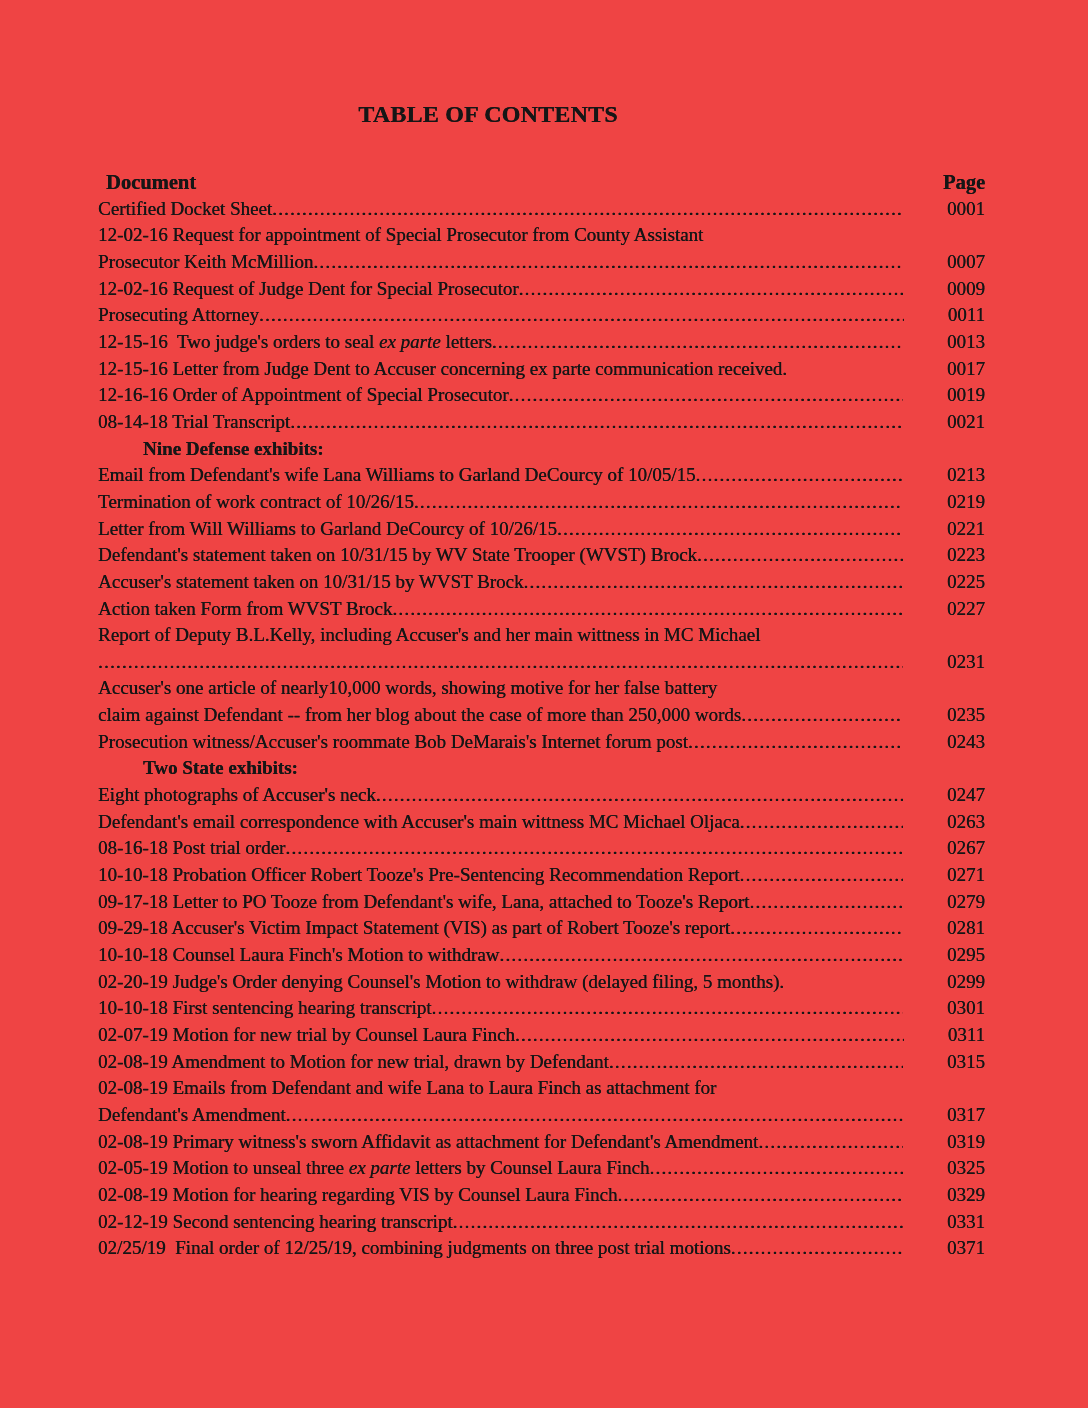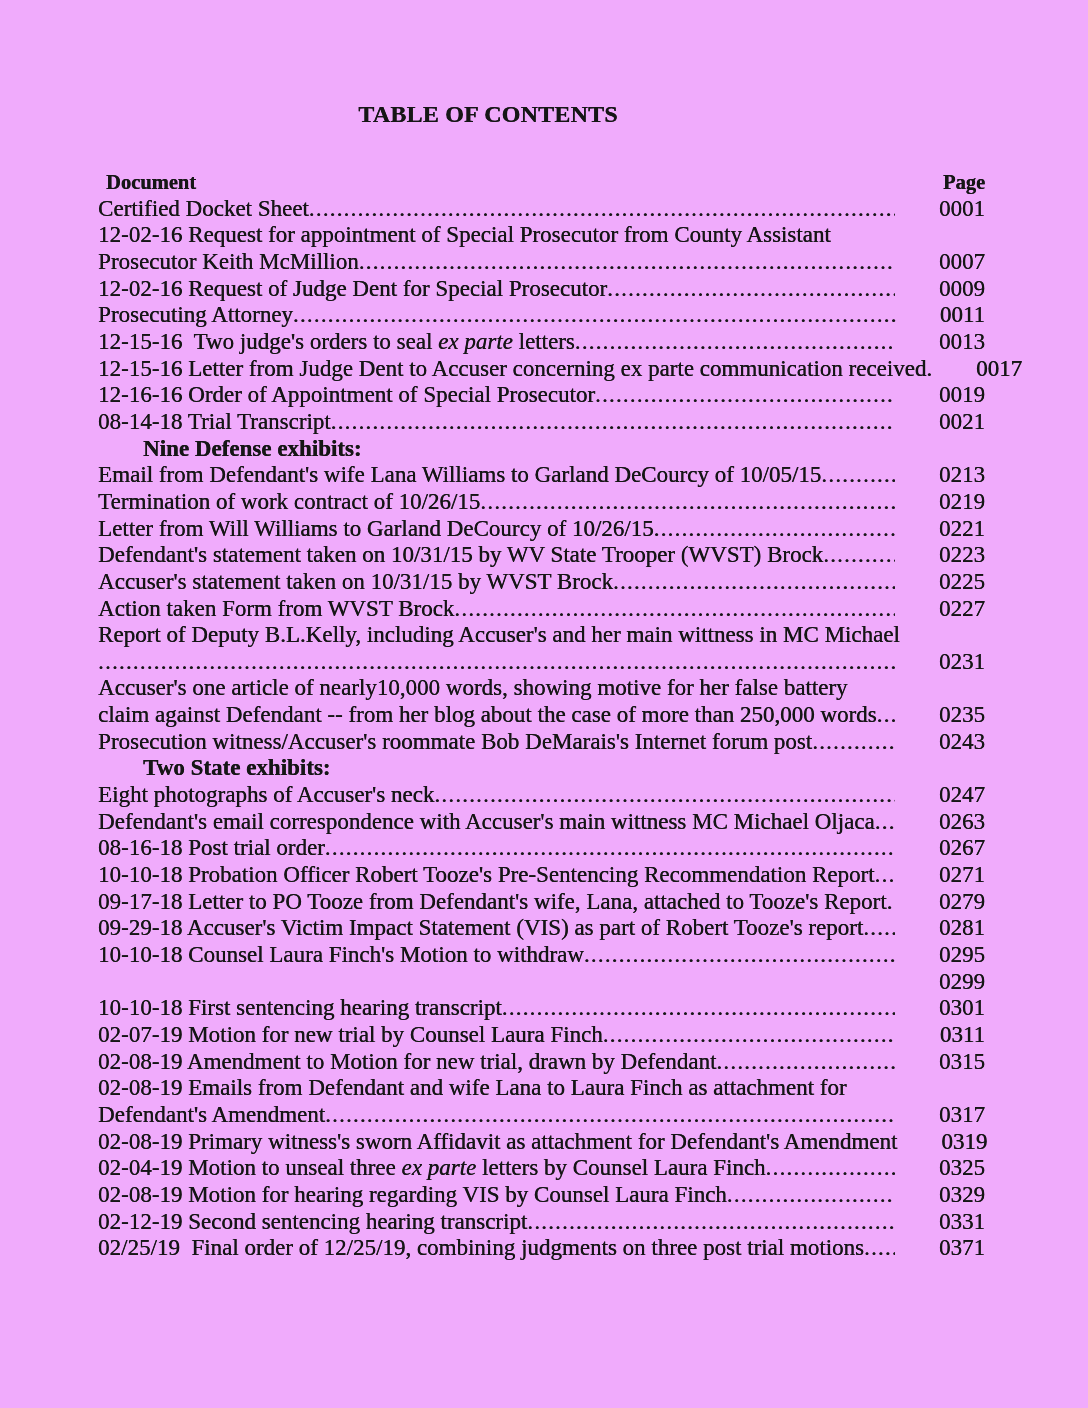--- a/index.html
+++ b/index.html
@@ -1,20 +1,20 @@
 <!DOCTYPE html>
 <html><head>
 <meta charset="utf-8">
 <style>
   html, body { margin: 0; padding: 0; background: #ffffff; }
   .page {
     position: relative;
     width: 1088px;
     height: 1408px;
-    background: #f0abfc;
+    background: #ef4444;
     color: #161616;
     font-family: "Liberation Serif", "DejaVu Serif", serif;
     overflow: hidden;
     text-shadow: 0.35px 0 0 currentColor; 
   }
   .content { padding: 99px 103px 0 98px; }
   .doc-title {
     text-align: center;
     padding-right: 107px; 
     font-weight: bold;
@@ -29,21 +29,21 @@
     margin-top: 40px;
     font-weight: bold;
     font-size: 20.5px;
     line-height: 26.65px;
   }
   .col-header .doc-label { padding-left: 8px; }
   .rows { }
   .row {
     display: flex;
     align-items: baseline;
-    font-size: 23px;
+    font-size: 19px;
     line-height: 26.65px;
   }
   .row .txt { flex: 0 0 auto; white-space: pre; }
   .row .txt em { font-style: italic; text-align: center; }
   .row .lead {
     flex: 1 1 auto;
     min-width: 0;
     overflow: hidden;
     white-space: nowrap;
     letter-spacing: 1.2px;
@@ -192,20 +192,21 @@
           <span class="txt"><span>09-29-18 Accuser's Victim Impact Statement (VIS) as part of Robert Tooze's report</span></span>
           <span class="lead">..........................................................................................................................................................................</span>
           <span class="pg">0281</span>
         </div>
         <div class="row">
           <span class="txt"><span>10-10-18 Counsel Laura Finch's Motion to withdraw</span></span>
           <span class="lead">..........................................................................................................................................................................</span>
           <span class="pg">0295</span>
         </div>
         <div class="row">
+          <span class="txt"><span>02-20-19 Judge's Order denying Counsel's Motion to withdraw (delayed filing, 5 months).</span></span>
           <span class="lead"></span>
           <span class="pg">0299</span>
         </div>
         <div class="row">
           <span class="txt"><span>10-10-18 First sentencing hearing transcript</span></span>
           <span class="lead">..........................................................................................................................................................................</span>
           <span class="pg">0301</span>
         </div>
         <div class="row">
           <span class="txt"><span>02-07-19 Motion for new trial by Counsel Laura Finch</span></span>
@@ -224,21 +225,21 @@
           <span class="txt"><span>Defendant's Amendment</span></span>
           <span class="lead">..........................................................................................................................................................................</span>
           <span class="pg">0317</span>
         </div>
         <div class="row">
           <span class="txt"><span>02-08-19 Primary witness's sworn Affidavit as attachment for Defendant's Amendment</span></span>
           <span class="lead">..........................................................................................................................................................................</span>
           <span class="pg">0319</span>
         </div>
         <div class="row">
-          <span class="txt"><span>02-04-19 Motion to unseal three </span><em>ex parte</em><span> letters by Counsel Laura Finch</span></span>
+          <span class="txt"><span>02-05-19 Motion to unseal three </span><em>ex parte</em><span> letters by Counsel Laura Finch</span></span>
           <span class="lead">..........................................................................................................................................................................</span>
           <span class="pg">0325</span>
         </div>
         <div class="row">
           <span class="txt"><span>02-08-19 Motion for hearing regarding VIS by Counsel Laura Finch</span></span>
           <span class="lead">..........................................................................................................................................................................</span>
           <span class="pg">0329</span>
         </div>
         <div class="row">
           <span class="txt"><span>02-12-19 Second sentencing hearing transcript</span></span>

